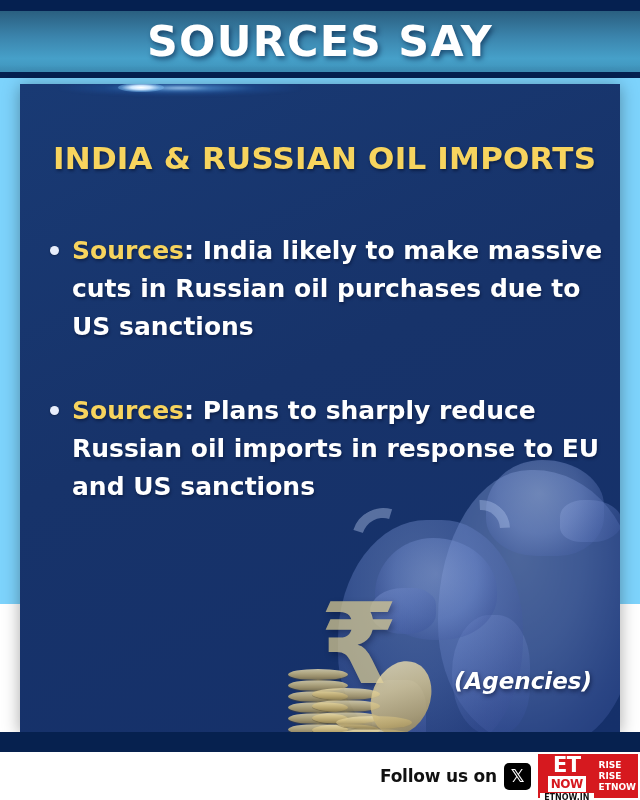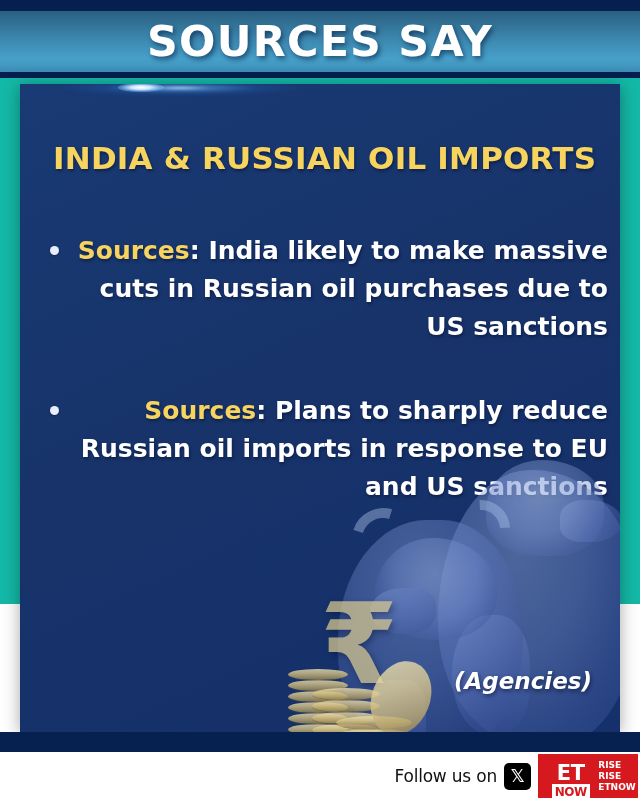--- a/index.html
+++ b/index.html
@@ -2,21 +2,21 @@
 <html><head>
 <meta charset="utf-8">
 <style>
   * { margin:0; padding:0; box-sizing:border-box; }
   html, body {
     width:640px; height:800px;
     background:#ffffff;
     font-family:"Liberation Sans", sans-serif;
     overflow:hidden;
   }
-  #root { position:relative; width:640px; height:604px; background:#14b8a6; }
+  #root { position:relative; width:640px; height:604px; background:#7dd3fc; }
 
   
   .header-wrap { position:absolute; left:0; top:0; width:640px; height:78px; background:#052050; overflow:hidden; }
   .header-band {
     position:absolute; left:0; top:11px; width:640px; height:61px;
     background:linear-gradient(180deg,#2a5f80 0%,#3b84ac 42%,#46a0c9 78%,#3f93ba 100%);
   }
   .header-band:after{
     content:""; position:absolute; left:0; right:0; bottom:0; height:7px;
     background:linear-gradient(180deg,rgba(70,160,201,0) 0%,#3d8cb4 100%);
@@ -130,21 +130,21 @@
 
   
   .card-title{
     position:absolute; left:33px; top:56px; width:560px;
     color:#f7d košík; color:#f7d45e;
     font-size:31px; font-weight:bold; letter-spacing:.2px;
     font-family:"DejaVu Sans", sans-serif;
     text-shadow:1px 2px 3px rgba(0,12,40,.5);
   }
   .bullets{ position:absolute; left:30px; top:148px; width:570px; }
-  .bullet{ position:relative; display:flex; margin-bottom:46px;text-align:right; }
+  .bullet{ position:relative; display:flex; margin-bottom:46px; }
   .bullet-dot{
     flex:0 0 auto; width:9px; height:9px; border-radius:50%;
     background:#e8eefc; margin:14px 13px 0 0; box-shadow:0 1px 2px rgba(0,0,0,.3);
   }
   .bullet-text{
     color:#ffffff; font-size:25px; font-weight:bold; line-height:1.52;
     font-family:"DejaVu Sans", sans-serif;
     text-shadow:1px 2px 3px rgba(0,10,40,.45);
     max-width:536px;
   }
@@ -157,36 +157,36 @@
     text-shadow:1px 2px 4px rgba(0,10,40,.6);
   }
 
   
   .below-card{ position:absolute; left:0; top:732px; width:640px; height:20px; background:#06214f; }
   .footer{
     position:absolute; left:0; top:752px; width:640px; height:48px;
     background:#ffffff; display:flex; align-items:center; justify-content:flex-end;
   }
   .follow-text{
-    color:#111111; font-size:17px; font-weight:normal;
+    color:#111111; font-size:17px; font-weight:bold;
     font-family:"DejaVu Sans", sans-serif; letter-spacing:-.2px;
   }
   .x-badge{
     width:27px; height:27px; background:#000000; border-radius:5px;
     margin:0 7px; display:flex; align-items:center; justify-content:center;
     color:#ffffff; font-size:17px; font-weight:bold;
     font-family:"DejaVu Sans", sans-serif;
   }
   .handle{
     color:#111111; font-size:17px; font-weight:bold;
     font-family:"DejaVu Sans", sans-serif; margin-right:10px;
   }
   .etlogo{
     width:100px; height:44px; background:#d6191f; display:flex;
-    padding:10px; margin-right:2px;
+    padding:2px; margin-right:2px;
   }
   .etlogo-left{ width:58px; display:flex; flex-direction:column; align-items:center; justify-content:flex-start; }
   .et-et{
     color:#ffffff; font-size:21px; font-weight:bold; line-height:19px;
     font-family:"DejaVu Sans", sans-serif; letter-spacing:-.5px;
   }
   .et-now{
     background:#ffffff; color:#d6191f; font-size:12px; font-weight:bold;
     line-height:16px; padding:0 3px; letter-spacing:-.5px; margin-top:1px;
     font-family:"DejaVu Sans", sans-serif;

